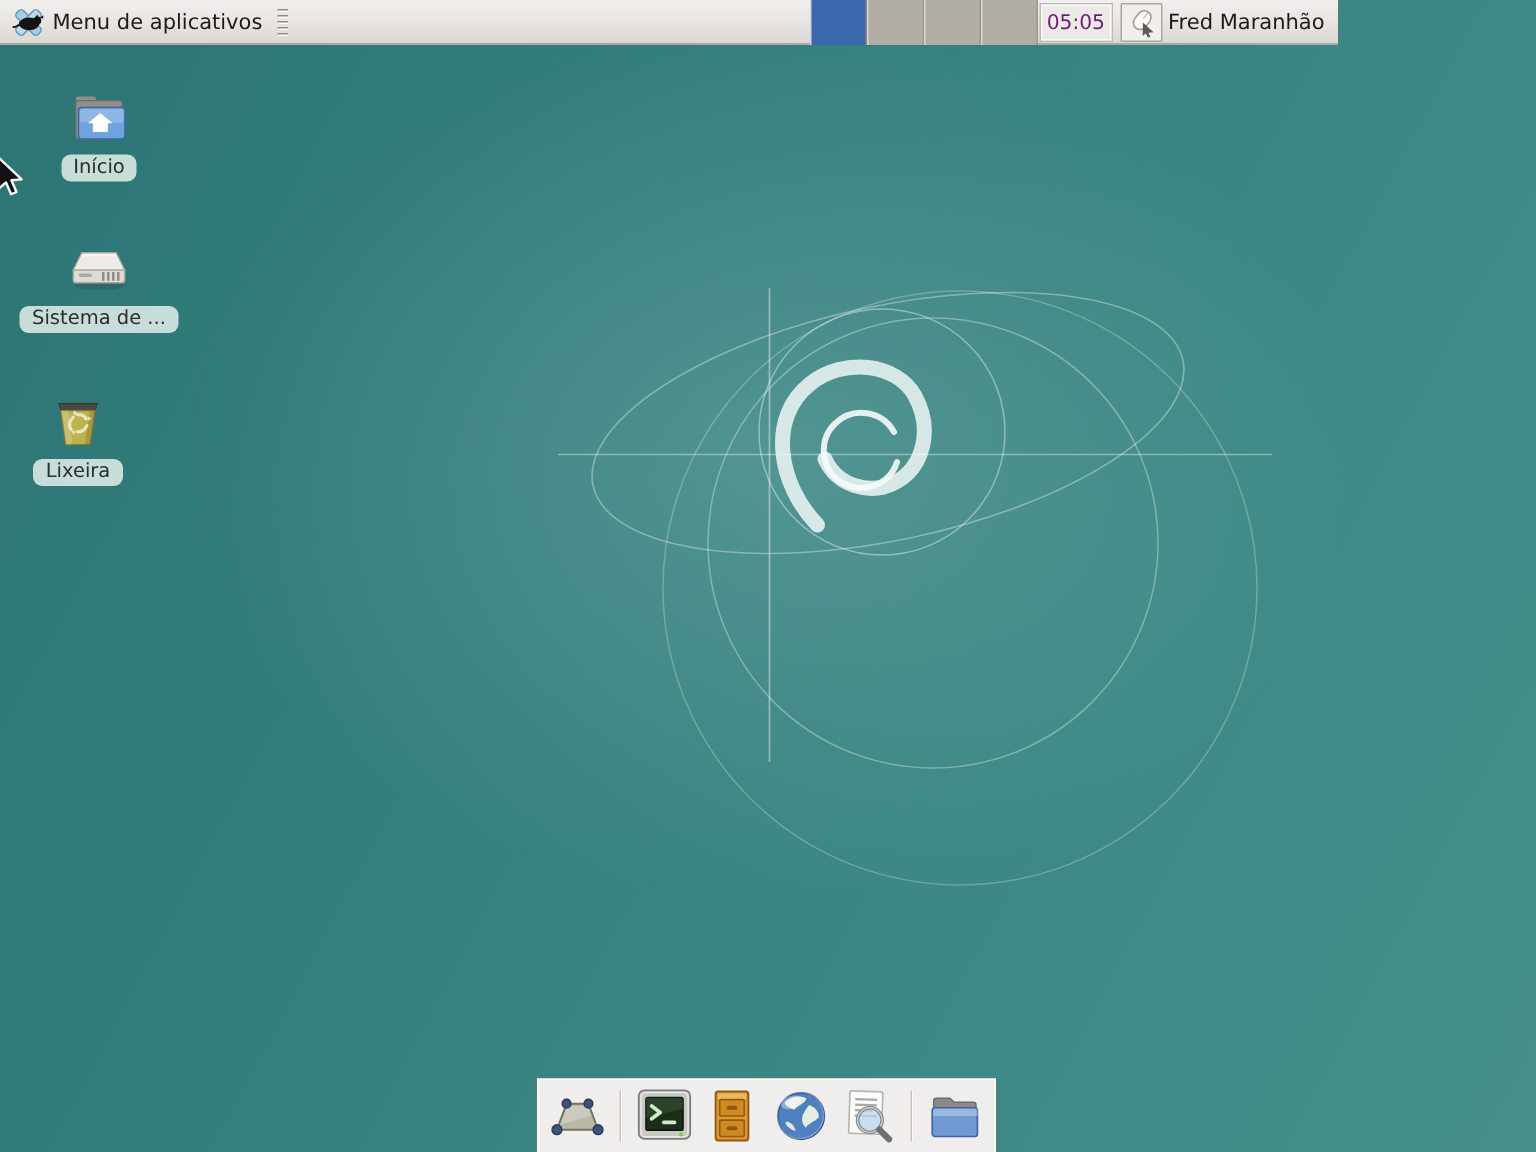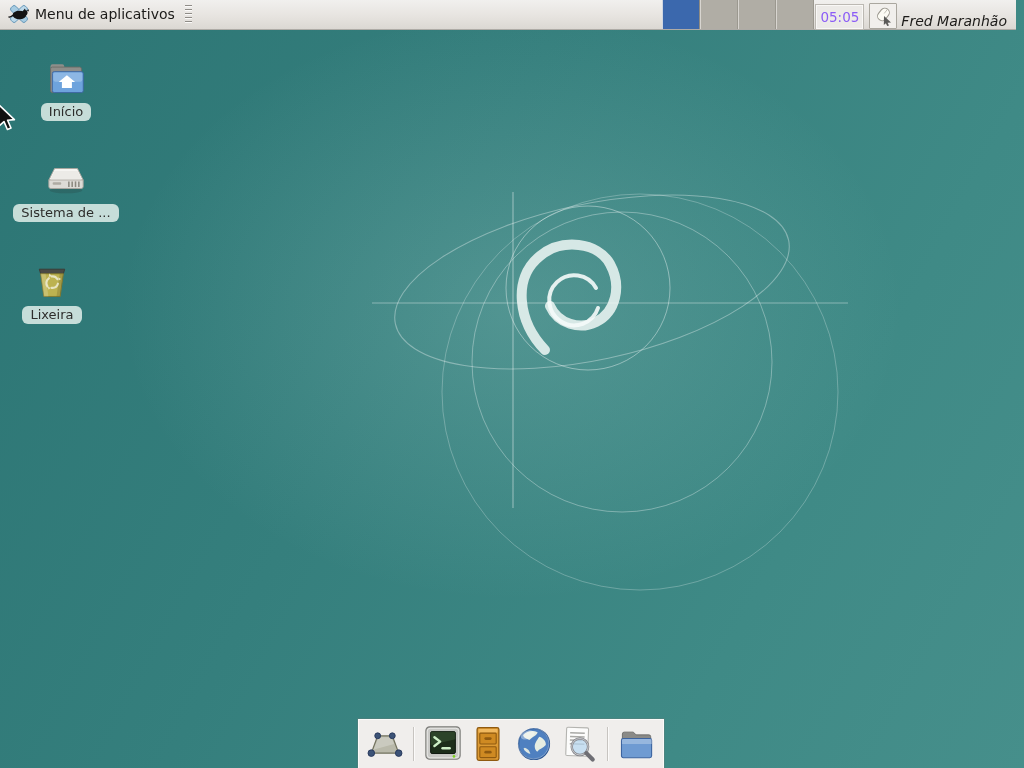--- a/index.html
+++ b/index.html
@@ -11,45 +11,45 @@
   
   .desktop{
     position:absolute;inset:0;
     background:
       radial-gradient(ellipse 560px 420px at 50% 40%, rgba(190,228,222,0.20) 0%, rgba(190,228,222,0.07) 45%, rgba(190,228,222,0) 70%),
       linear-gradient(118deg,#2c7574 0%,#357f7d 40%,#3f8a86 75%,#468f8b 100%);
   }
   .wallpaper-art{position:absolute;left:0;top:0;}
   
   .top-panel{
-    position:absolute;top:0;left:0;width:1016px;height:30px;box-sizing:border-box;
+    position:absolute;top:0;left:0;width:892px;height:30px;box-sizing:border-box;
     background:linear-gradient(#f1f0ee,#e7e4e0 55%,#dbd8d3);
     border-bottom:1px solid #aeaba6;
-    display:flex;align-items:flex-end;color:#1c1b19;font-size:14px;
+    display:flex;align-items:center;color:#1c1b19;font-size:14px;
   }
   .menu-button{display:flex;align-items:center;gap:5px;padding:0 6px 0 8px;height:30px;cursor:default;}
   .menu-button .label{white-space:nowrap;}
   .grip{display:flex;flex-direction:column;gap:2px;padding:0 4px;height:30px;justify-content:center;}
   .grip i{display:block;width:7px;height:1px;background:#8f8c87;border-bottom:1px solid #fbfaf9;}
   .panel-spacer{flex:1;}
   .pager{display:flex;height:30px;}
   .ws-cell{width:38px;height:30px;box-sizing:border-box;background:#b0ada5;border-left:1px solid #d8d5d0;border-right:1px solid #9b988f;}
   .ws-cell.active{background:#3b68ad;border-left:1px solid #cfd6e2;border-right:1px solid #7e8globe79;border-right:1px solid #8e8b84;}
   .clock-box{
     margin:0 3px 0 2px;height:24px;min-width:40px;padding:0 3px;box-sizing:border-box;
     display:flex;align-items:center;justify-content:center;
     background:#eceae7;border:1px solid #f9f8f6;box-shadow:0 0 0 1px #bcb9b3;
-    font-size:13.5px;color:#8b5cf6;
+    font-size:13.5px;color:#701a75;
   }
   .user-switch-btn{
     margin:0 4px 0 3px;width:28px;height:26px;box-sizing:border-box;
     display:flex;align-items:center;justify-content:center;
     background:#f1efec;border:1px solid #aaa79f;border-radius:1px;
   }
-  .username{padding-right:9px;white-space:nowrap;font-style:italic;}
+  .username{padding-right:9px;white-space:nowrap;}
   
   .desktop-icon{
     position:absolute;width:104px;display:flex;flex-direction:column;align-items:center;gap:5px;
   }
   .desktop-icon .caption{
     max-width:100px;white-space:nowrap;overflow:hidden;
     background:rgba(224,239,234,0.85);color:#2d2d2b;font-size:13px;
     padding:1px 8px 2px;border-radius:6px;
   }
   .di-home{left:14px;top:58px;}

